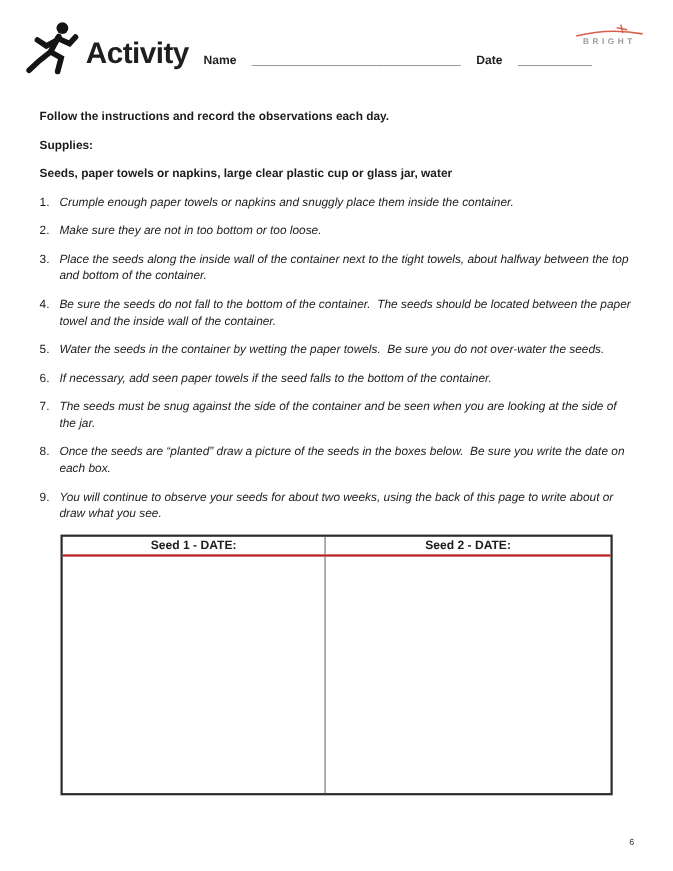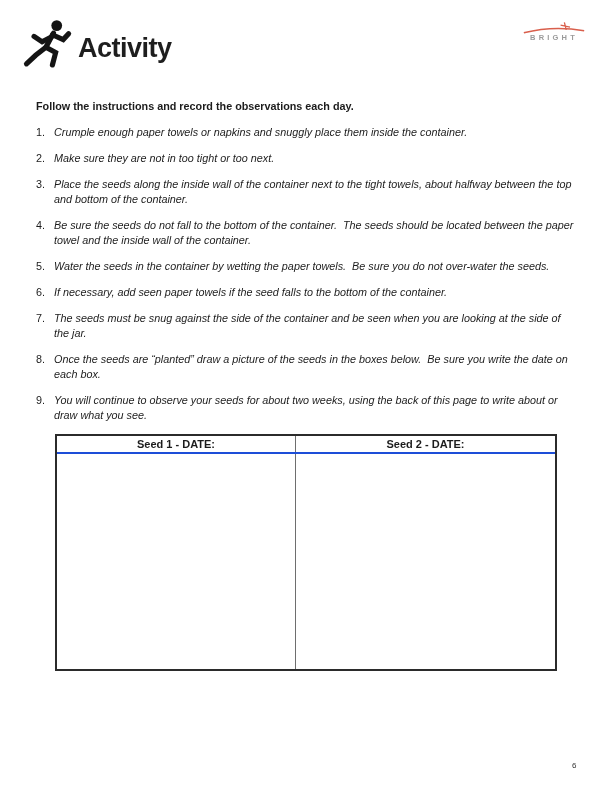--- a/index.html
+++ b/index.html
@@ -52,21 +52,21 @@
   .li .num { flex: 0 0 18px; }
   .li .txt { flex: 1; white-space: pre-wrap; font-style: italic; }
 
   
   .obs-table {
     margin-left: 19px; margin-top: 4px;
     width: 502px; height: 237px;
     border: 2px solid #2b2b2b;
     display: flex; flex-direction: column;
   }
-  .obs-head { display: flex; height: 18px; border-bottom: 2px solid #1d4ed8; text-align: right; }
+  .obs-head { display: flex; height: 18px; border-bottom: 2px solid #b91c1c; text-align: right; }
   .obs-body { display: flex; flex: 1; }
   .obs-col-1 { width: 47.8%; }
   .obs-col-2 { width: 52.2%; border-left: 1.5px solid #6e6e6e; }
   .obs-head .cell {
     display: flex; align-items: center; justify-content: center;
     font-size: 11px; font-weight: 700;
   }
   .page-num {
     position: absolute; left: 572px; top: 761px;
     font-size: 8px; color: #333;
@@ -83,40 +83,51 @@
       <path d="M60 31 L80 40 L90 29"></path>
       <path d="M58 35 L41 44 L26 34"></path>
       <path d="M48 54 L66 64 L60 87"></path>
       <path d="M48 54 L29 69 L12 85"></path>
     </g>
     <circle cx="68" cy="14" r="10" fill="#141414"></circle>
   </svg>
 
   <div class="activity-title">Activity</div>
 
+  <div class="name-date">
+    <span>Name</span>
+    <span class="gap"></span>
+    <span>_______________________________</span>
+    <span class="gap"></span>
+    <span>Date</span>
+    <span class="gap"></span>
+    <span>___________</span>
+  </div>
 
   <div class="logo">
     <svg class="logo-sparkle" width="66" height="12" viewBox="0 0 70 12" aria-hidden="true">
       <path d="M3 11 Q 35 3 67 9" stroke="#d95f4c" stroke-width="1.6" fill="none"></path>
       <path d="M46 0 L48 8 M42 3 L52 5" stroke="#d95f4c" stroke-width="1.4" fill="none"></path>
     </svg>
     <span class="logo-sub" style="color:#9b9b9b">BRIGHT</span>
   </div>
 
   <div class="content">
     <p class="intro">Follow the instructions and record the observations each day.</p>
+    <p class="intro">Supplies:</p>
+    <p class="intro">Seeds, paper towels or napkins, large clear plastic cup or glass jar, water</p>
 
     <div class="ilist">
       <div class="li">
         <span class="num">1.</span>
         <span class="txt">Crumple enough paper towels or napkins and snuggly place them inside the container.</span>
       </div>
       <div class="li">
         <span class="num">2.</span>
-        <span class="txt">Make sure they are not in too tight or too next.</span>
+        <span class="txt">Make sure they are not in too bottom or too loose.</span>
       </div>
       <div class="li">
         <span class="num">3.</span>
         <span class="txt">Place the seeds along the inside wall of the container next to the tight towels, about halfway between the top and bottom of the container.</span>
       </div>
       <div class="li">
         <span class="num">4.</span>
         <span class="txt">Be sure the seeds do not fall to the bottom of the container.  The seeds should be located between the paper towel and the inside wall of the container.</span>
       </div>
       <div class="li">

